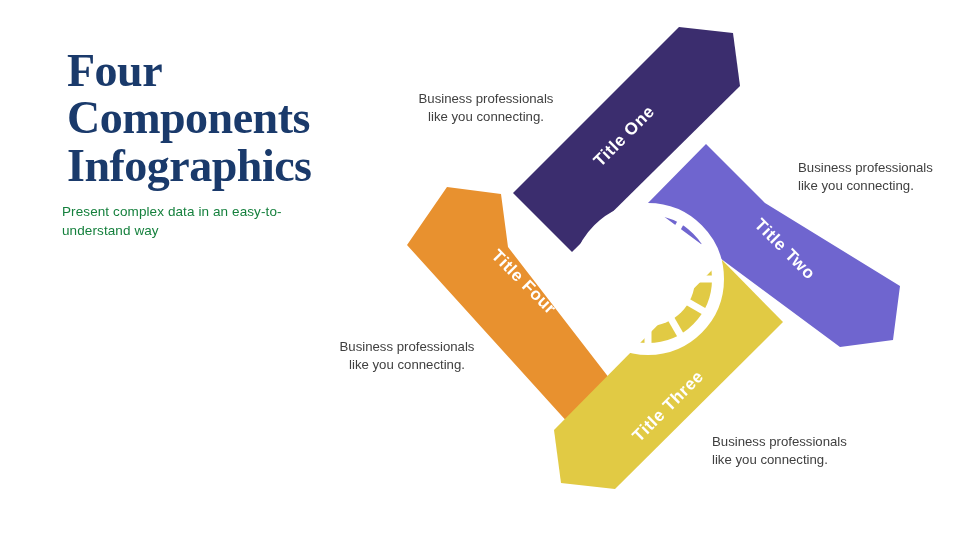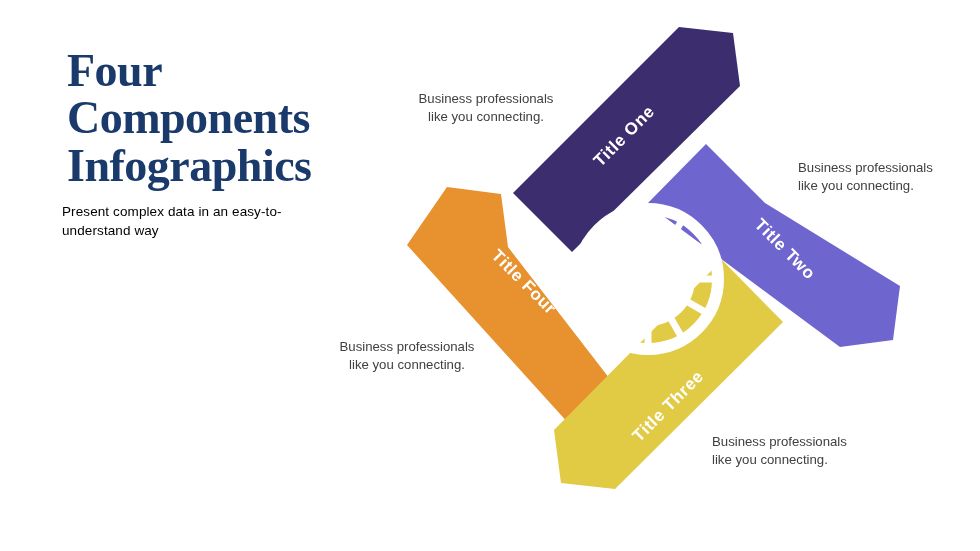--- a/index.html
+++ b/index.html
@@ -39,21 +39,21 @@
     color: #1A3A6B;
     letter-spacing: -0.5px;
     margin: 5px;
     white-space: pre-line;
   }
   #page-subtitle {
     margin: 14px 0 0 0;
     font-family: "Liberation Sans", sans-serif;
     font-size: 13.5px;
     line-height: 1.38;
-    color: #000000;
+    color: #15803d;
     letter-spacing: 0.1px;
     max-width: 262px;
   }
 
   
   #diagram-svg {
     position: absolute;
     left: 0;
     top: 0;
     width: 980px;

